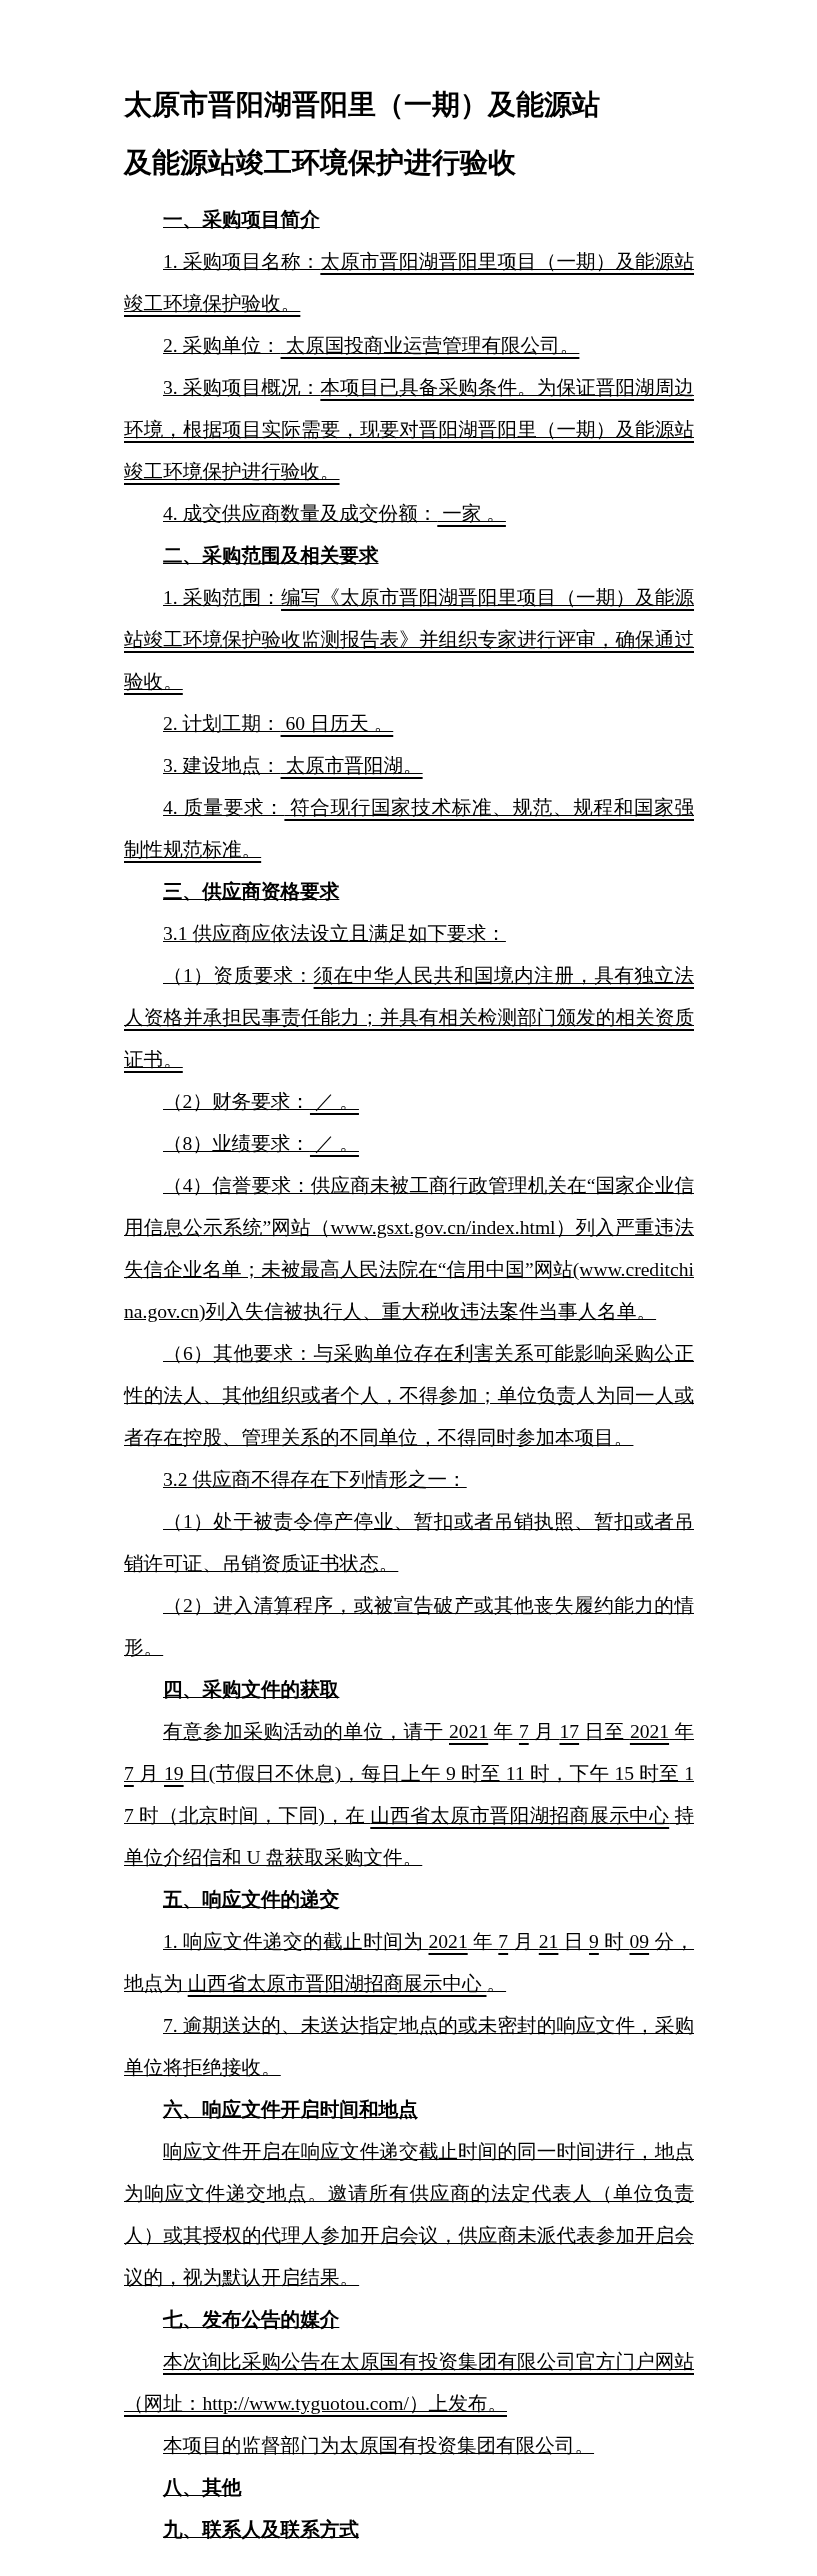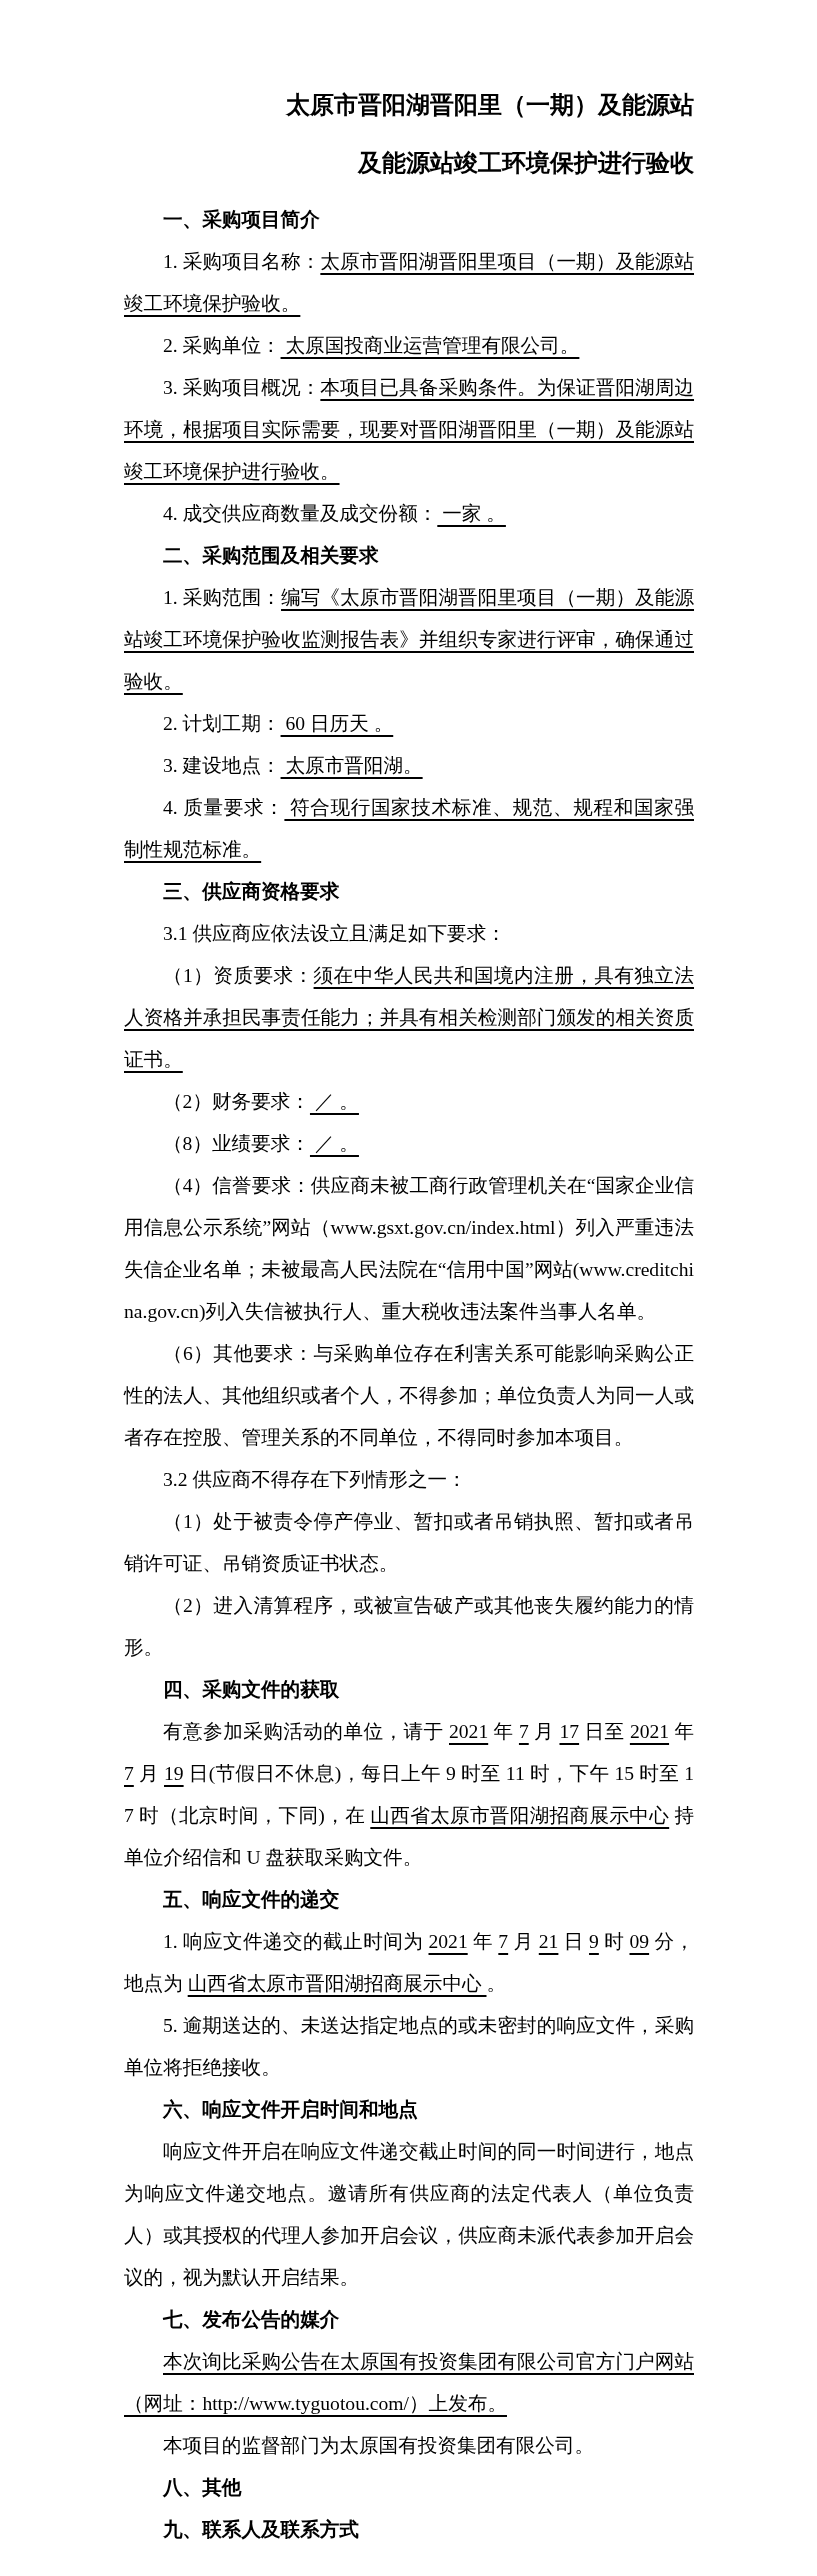--- a/index.html
+++ b/index.html
@@ -10,34 +10,35 @@
     background: #ffffff;
     color: #000000;
     font-family: "Liberation Serif", "DejaVu Serif", serif;
     overflow: hidden;
     box-sizing: border-box;
   }
   .doc {
     padding: 76px 124px 0 124px;
   }
   .title {
-    text-align: right;
+    text-align: left;
     font-weight: bold;
-    font-size: 24px;
+    font-size: 28px;
     line-height: 58px;
     margin-bottom: 7.2px;
   }
   .title .title-line { display: block; }
   .content p {
     margin: 0;
     font-size: 19.6px;
     line-height: 42px;
     text-align: justify;
     text-indent: 39px;
     word-break: break-all;
+    text-decoration: underline;
   }
   .content p.heading { font-weight: bold; }
   .content span.u {
     text-decoration: underline;
     text-decoration-thickness: 1.5px;
     text-underline-offset: 4.6px;
   }
 </style>
 </head>
 <body>
@@ -66,21 +67,21 @@
         <p class="para body"><span>（8）业绩要求：</span><span class="u"> ／ 。</span></p>
         <p class="para body"><span>（4）信誉要求：供应商未被工商行政管理机关在“国家企业信用信息公示系统”网站（www.gsxt.gov.cn/index.html）列入严重违法失信企业名单；未被最高人民法院在“信用中国”网站(www.creditchina.gov.cn)列入失信被执行人、重大税收违法案件当事人名单。</span></p>
         <p class="para body"><span>（6）其他要求：与采购单位存在利害关系可能影响采购公正性的法人、其他组织或者个人，不得参加；单位负责人为同一人或者存在控股、管理关系的不同单位，不得同时参加本项目。</span></p>
         <p class="para body"><span>3.2 供应商不得存在下列情形之一：</span></p>
         <p class="para body"><span>（1）处于被责令停产停业、暂扣或者吊销执照、暂扣或者吊销许可证、吊销资质证书状态。</span></p>
         <p class="para body"><span>（2）进入清算程序，或被宣告破产或其他丧失履约能力的情形。</span></p>
         <p class="para heading"><span>四、采购文件的获取</span></p>
         <p class="para body"><span>有意参加采购活动的单位，请于 </span><span class="u">2021</span><span> 年 </span><span class="u">7</span><span> 月 </span><span class="u">17</span><span> 日至 </span><span class="u">2021</span><span> 年 </span><span class="u">7</span><span> 月 </span><span class="u">19</span><span> 日(节假日不休息)，每日上午 9 时至 11 时，下午 15 时至 17 时（北京时间，下同)，在 </span><span class="u">山西省太原市晋阳湖招商展示中心</span><span> 持单位介绍信和 U 盘获取采购文件。</span></p>
         <p class="para heading"><span>五、响应文件的递交</span></p>
         <p class="para body"><span>1. 响应文件递交的截止时间为 </span><span class="u">2021</span><span> 年 </span><span class="u">7</span><span> 月 </span><span class="u">21</span><span> 日 </span><span class="u">9</span><span> 时 </span><span class="u">09</span><span> 分，地点为 </span><span class="u"> 山西省太原市晋阳湖招商展示中心 </span><span>。</span></p>
-        <p class="para body"><span>5. 逾期送达的、未送达指定地点的或未密封的响应文件，采购单位将拒绝接收。</span></p>
+        <p class="para body"><span>7. 逾期送达的、未送达指定地点的或未密封的响应文件，采购单位将拒绝接收。</span></p>
         <p class="para heading"><span>六、响应文件开启时间和地点</span></p>
         <p class="para body"><span>响应文件开启在响应文件递交截止时间的同一时间进行，地点为响应文件递交地点。邀请所有供应商的法定代表人（单位负责人）或其授权的代理人参加开启会议，供应商未派代表参加开启会议的，视为默认开启结果。</span></p>
         <p class="para heading"><span>七、发布公告的媒介</span></p>
         <p class="para body"><span class="u">本次询比采购公告在太原国有投资集团有限公司官方门户网站（网址：http://www.tyguotou.com/）上发布。</span></p>
         <p class="para body"><span>本项目的监督部门为太原国有投资集团有限公司。</span></p>
         <p class="para heading"><span>八、其他</span></p>
         <p class="para heading"><span>九、联系人及联系方式</span></p>
       </div>
   </div>
 </div>

